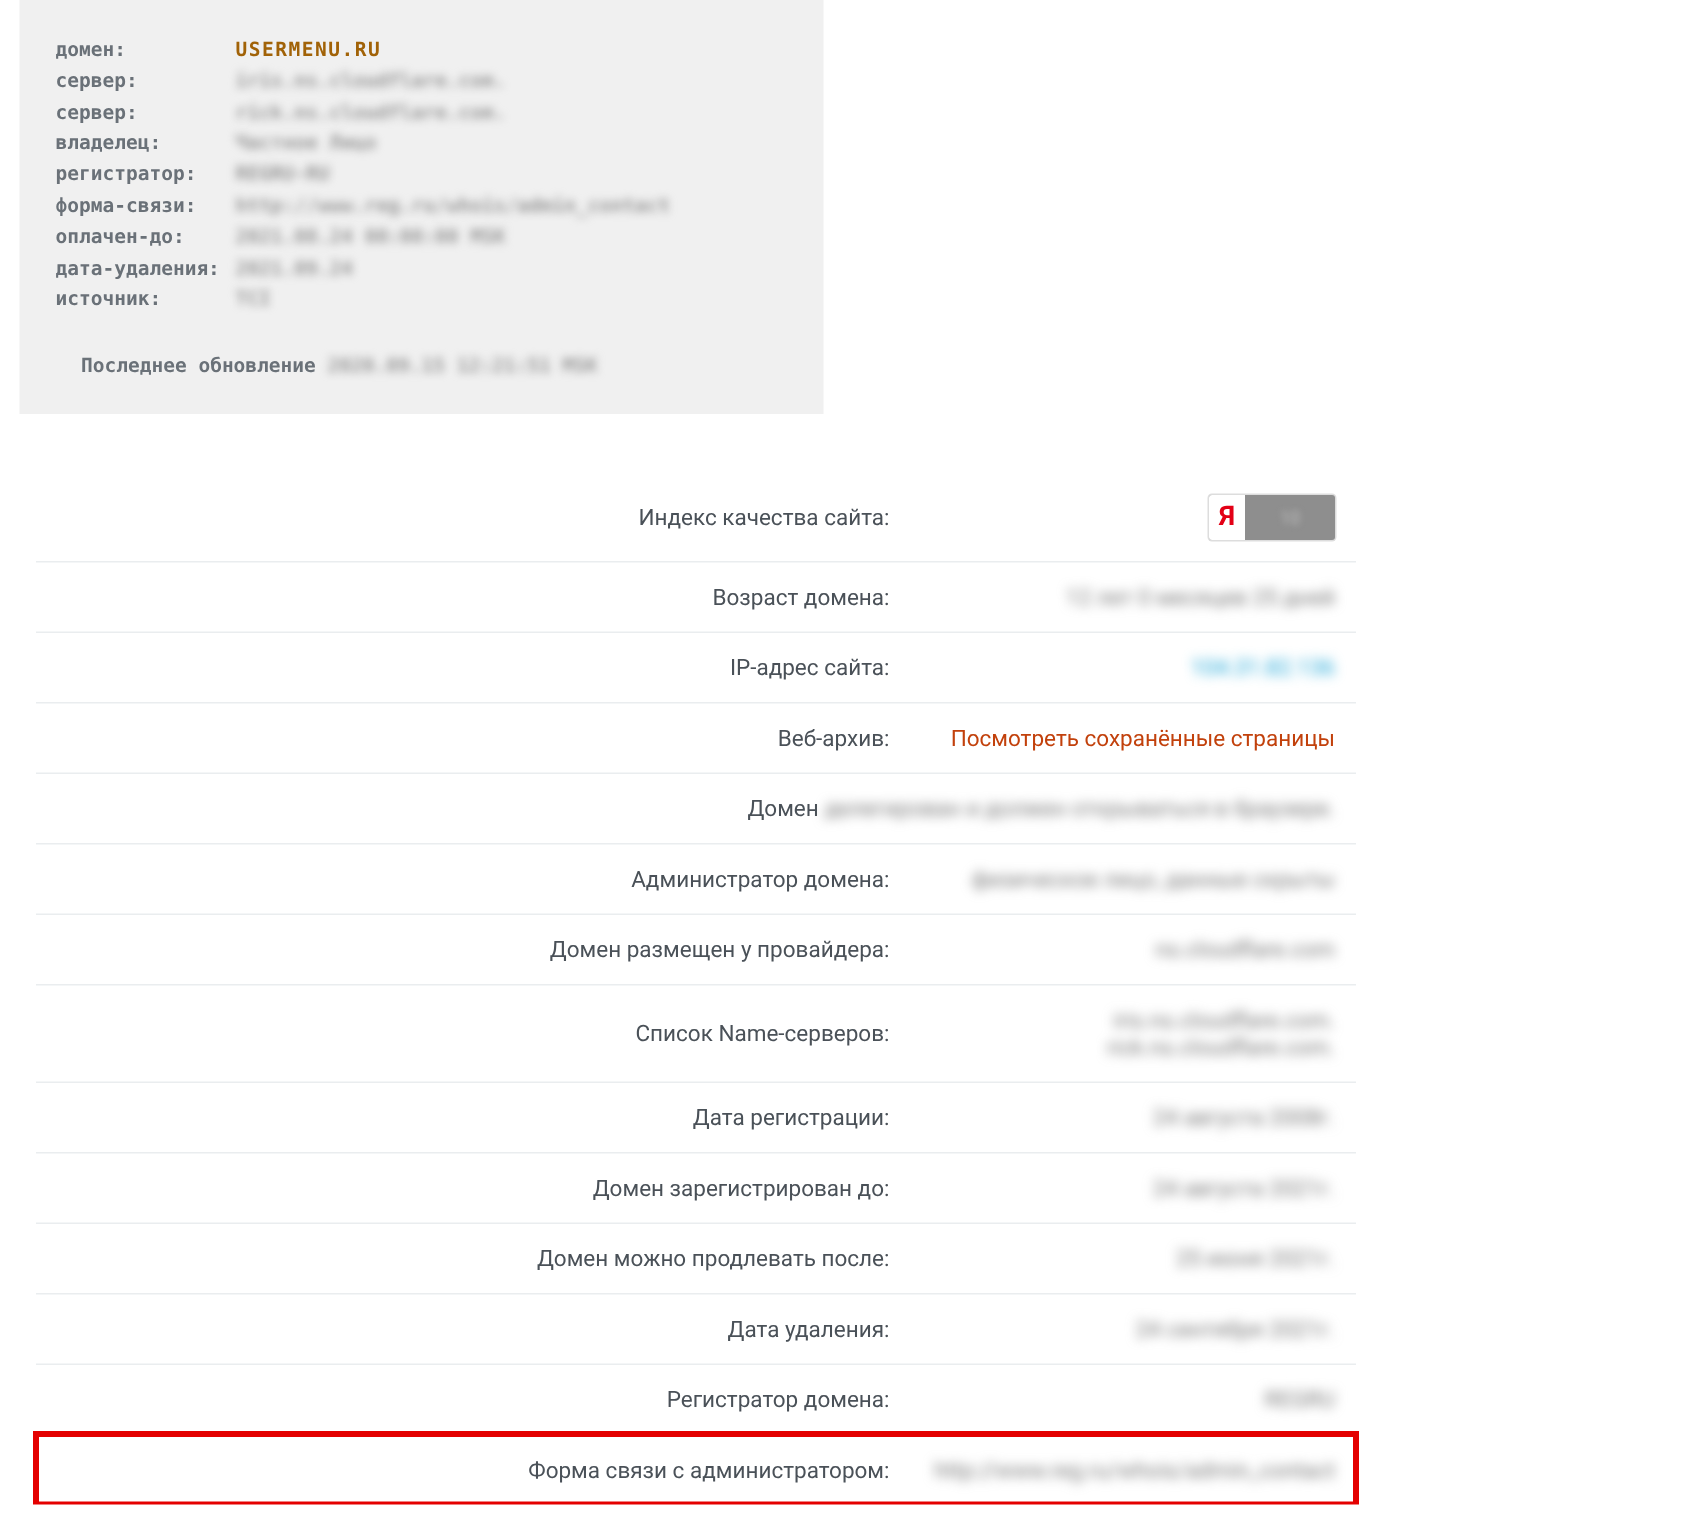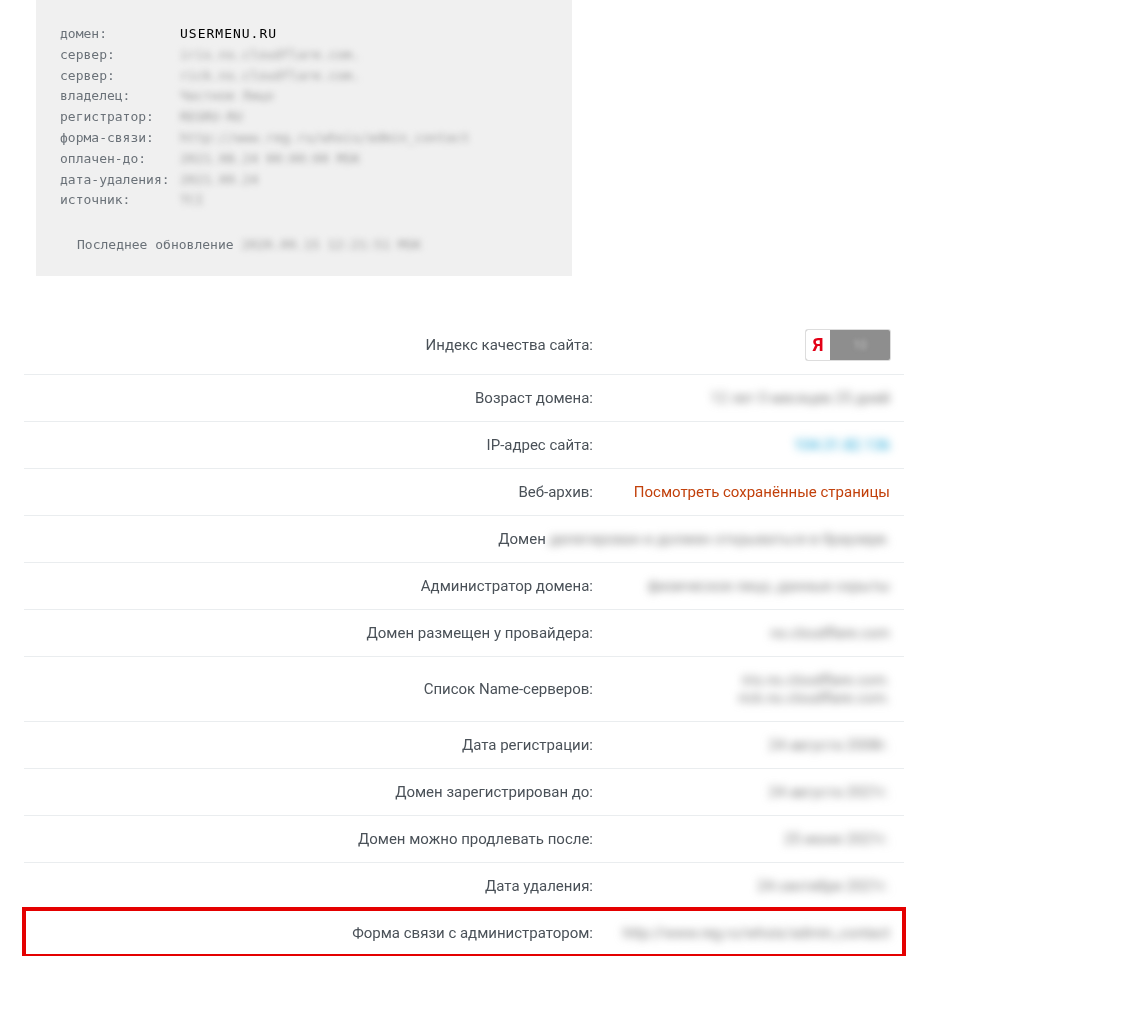--- a/index.html
+++ b/index.html
@@ -4,32 +4,33 @@
 <style>
   * { box-sizing: border-box; margin: 0; padding: 0; }
   body {
     background: #fff;
     font-family: -apple-system, BlinkMacSystemFont, "Segoe UI", Roboto, Arial, sans-serif;
     width: 1130px;
     color: #4a5158;
   }
   .whois-box {
     background: #f0f0f0;
-    margin: 0 0 0 36px;
+    margin: 0 0 0 13px;
     padding: 24px 24px 20px 24px;
     width: 536px;
     font-family: "Consolas", "Monaco", monospace;
     font-size: 13px;
     line-height: 1.6;
     color: #6a7178;
+    font-weight: bold;
   }
   .whois-row { display: flex; }
   .whois-label { width: 120px; flex-shrink: 0; }
   .whois-value { }
-  .whois-value.clear { color: #000000; letter-spacing: 1px; }
+  .whois-value.clear { color: #a16207; letter-spacing: 1px; }
   .whois-value.blur { filter: blur(3px); color: #999; }
   .whois-update { margin-top: 24px; padding-left: 17px; }
   .whois-update .blur-inline { filter: blur(3px); color: #999; display: inline-block; }
   .whois-update .clr { display: inline-block; }
 
   .info-table {
     margin: 40px 24px 0 24px;
     width: 880px;
   }
   .info-row {
@@ -200,19 +201,23 @@
   <div class="info-row">
     <div class="info-label">Домен можно продлевать после:</div>
     <div class="info-value blur">25 июня 2021г.</div>
   </div>
 
   <div class="info-row">
     <div class="info-label">Дата удаления:</div>
     <div class="info-value blur">24 сентября 2021г.</div>
   </div>
 
+  <div class="info-row">
+    <div class="info-label">Регистратор домена:</div>
+    <div class="info-value blur">REGRU</div>
+  </div>
 
   <div class="info-row highlight-row">
     <div class="info-label">Форма связи с администратором:</div>
     <div class="info-value blur">http://www.reg.ru/whois/admin_contact</div>
   </div>
 
 </div>
 
 </body></html>

